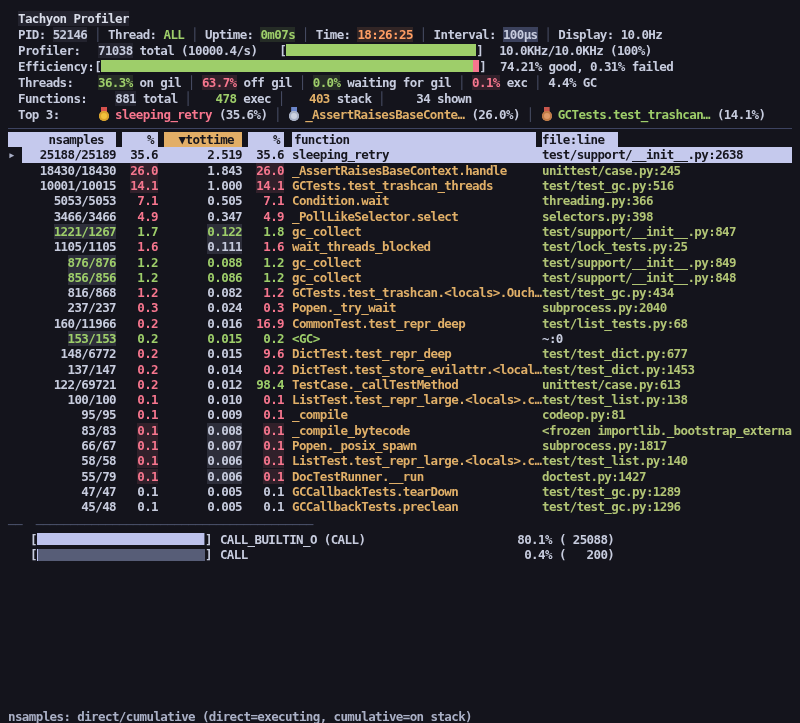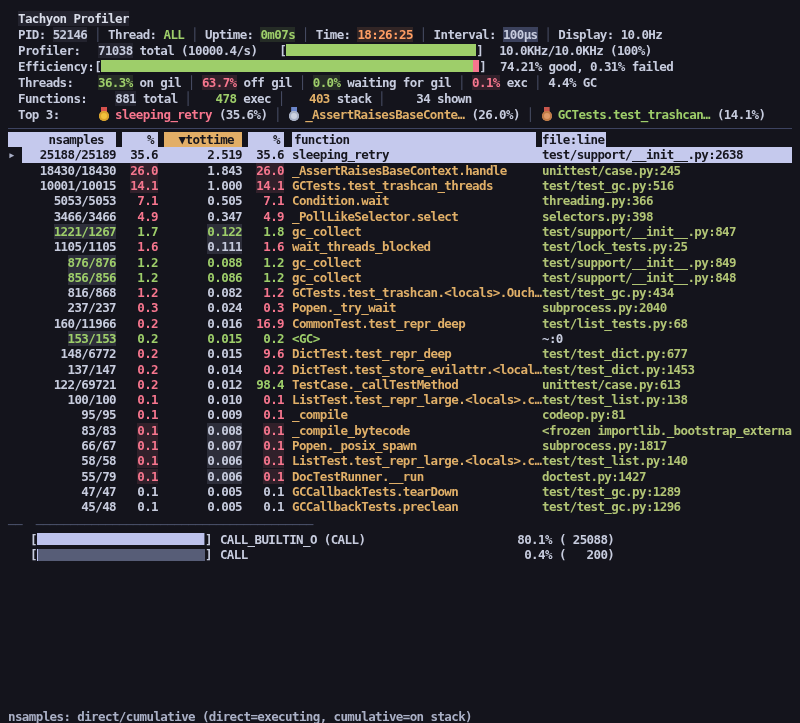--- a/index.html
+++ b/index.html
@@ -56,21 +56,21 @@
   .trow.sel .c-ns,.trow.sel .c-p1,.trow.sel .c-tt,.trow.sel .c-p2,
   .trow.sel .c-fn,.trow.sel .c-file,.trow.sel span{color:var(--dark);}
   .trow.sel .c-gut{color:#a9aec6;}
   
   .thead{display:flex;align-items:center;height:15.3px;white-space:pre;color:var(--dark);}
   .thead .hchip{display:block;background:var(--sel);}
   .h-ns{width:94px;flex:none;} .h-ns .hchip{margin-left:-14px;padding-left:14px;text-align:right;padding-right:12px;}
   .h-p1,.h-p2{width:42px;flex:none;} .h-p1 .hchip,.h-p2 .hchip{margin-left:6px;text-align:right;padding-right:4px;}
   .h-tt{width:84px;flex:none;} .h-tt .hchip{margin-left:6px;text-align:right;padding-right:8px;background:#e2ae66;}
   .h-fn{margin-left:8px;flex:1;} .h-fn .hchip{margin-right:6px;padding-left:2px;}
-  .h-file{width:250px;flex:none;} .h-file .hchip{display:inline-block;padding-right:2px;}
+  .h-file{width:250px;flex:none;} .h-file .hchip{display:inline-block;padding-right:14px;}
   
   .op-title{display:flex;align-items:center;height:15.3px;white-space:pre;margin-top:2px;}
   .op-title .dash{color:var(--sep);}
   .op-title .t{color:#d9dde9;}
   .oprow{display:flex;align-items:center;height:15.3px;white-space:pre;margin-left:22px;}
   .opbar{display:inline-block;width:168px;height:12px;background:var(--bargray);vertical-align:middle;}
   .opbar i{display:block;height:100%;background:var(--barfill);}
   .opname{margin-left:8px;width:288px;flex:none;overflow:hidden;}
   .oppct{display:inline-block;width:44px;text-align:right;}
   .opcnt{margin-left:7px;}

